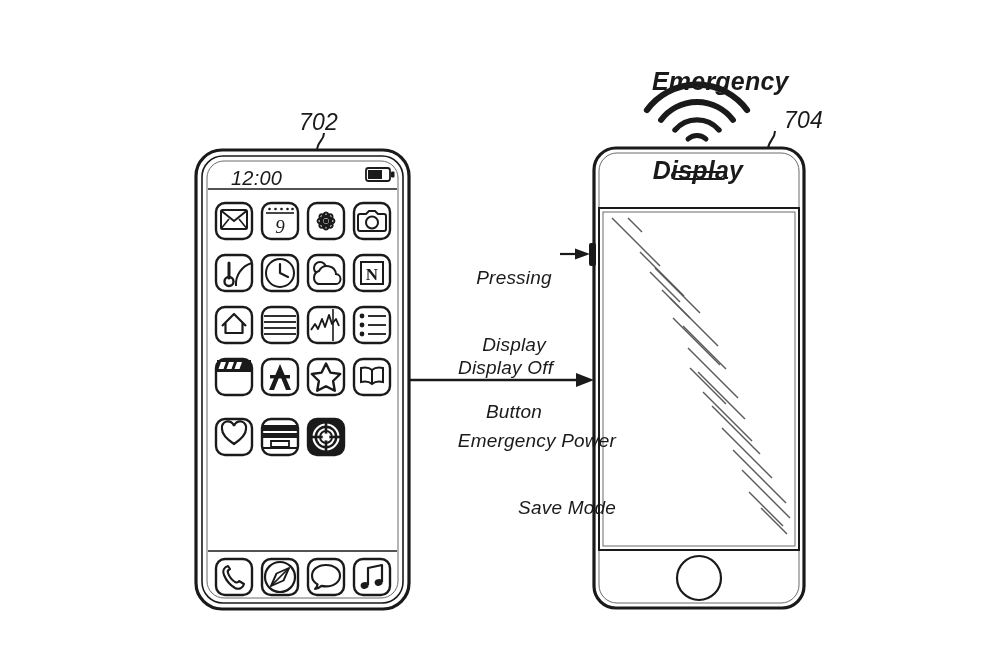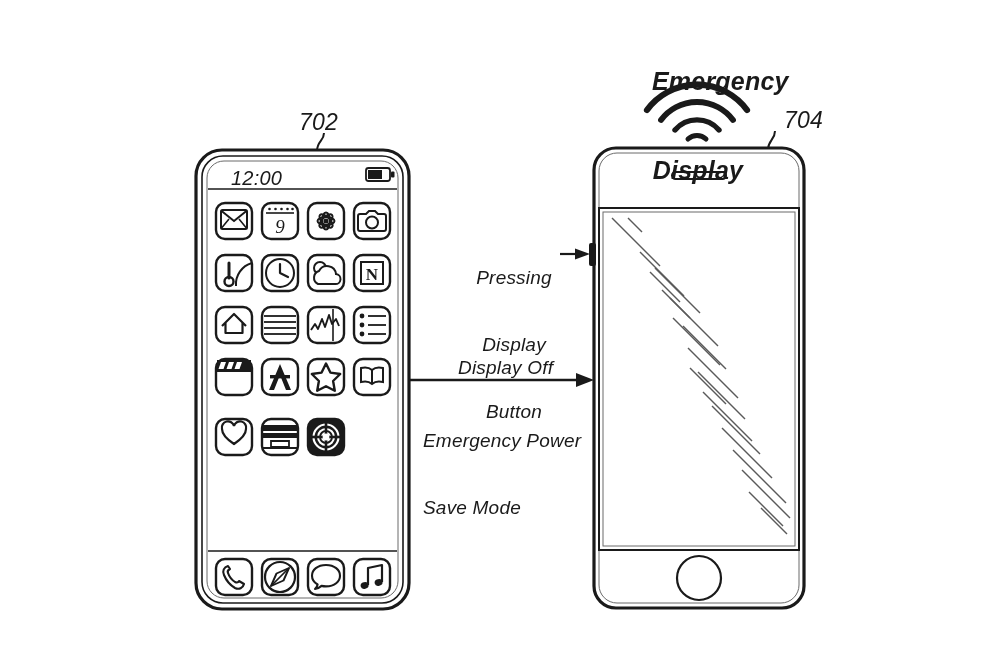--- a/index.html
+++ b/index.html
@@ -19,21 +19,21 @@
     color:#1a1a1a;
     white-space:pre;
     line-height:1.18;
     letter-spacing:0.2px;
   }
   #lbl-702{left:299px;top:109px;font-size:23px;font-weight:400;text-align:center;}
   #lbl-704{left:784px;top:107px;font-size:23px;font-weight:400;}
   #lbl-beacon{left:652px;top:8px;font-size:25px;text-align:center;width:92px;font-weight:bold;}
   #lbl-volume{left:466px;top:222px;font-size:19px;text-align:center;width:96px;}
   #lbl-displayoff{left:458px;top:357px;font-size:19px;text-align:left;width:120px;}
-  #lbl-emerg{left:423px;top:385px;font-size:19px;text-align:left;width:170px;}
+  #lbl-emerg{left:446px;top:385px;font-size:19px;text-align:right;width:170px;}
   #lbl-time{left:215px;top:167px;font-size:20px;font-style:italic;margin-left:16px;}
 </style>
 </head>
 <body>
 
 <svg id="figure" viewBox="0 0 1000 667" xmlns="http://www.w3.org/2000/svg">
 
   <g>
 
     <path d="M 324 133 C 324 141, 317 141, 317 151" fill="none" stroke="#1a1a1a" stroke-width="2"></path>

